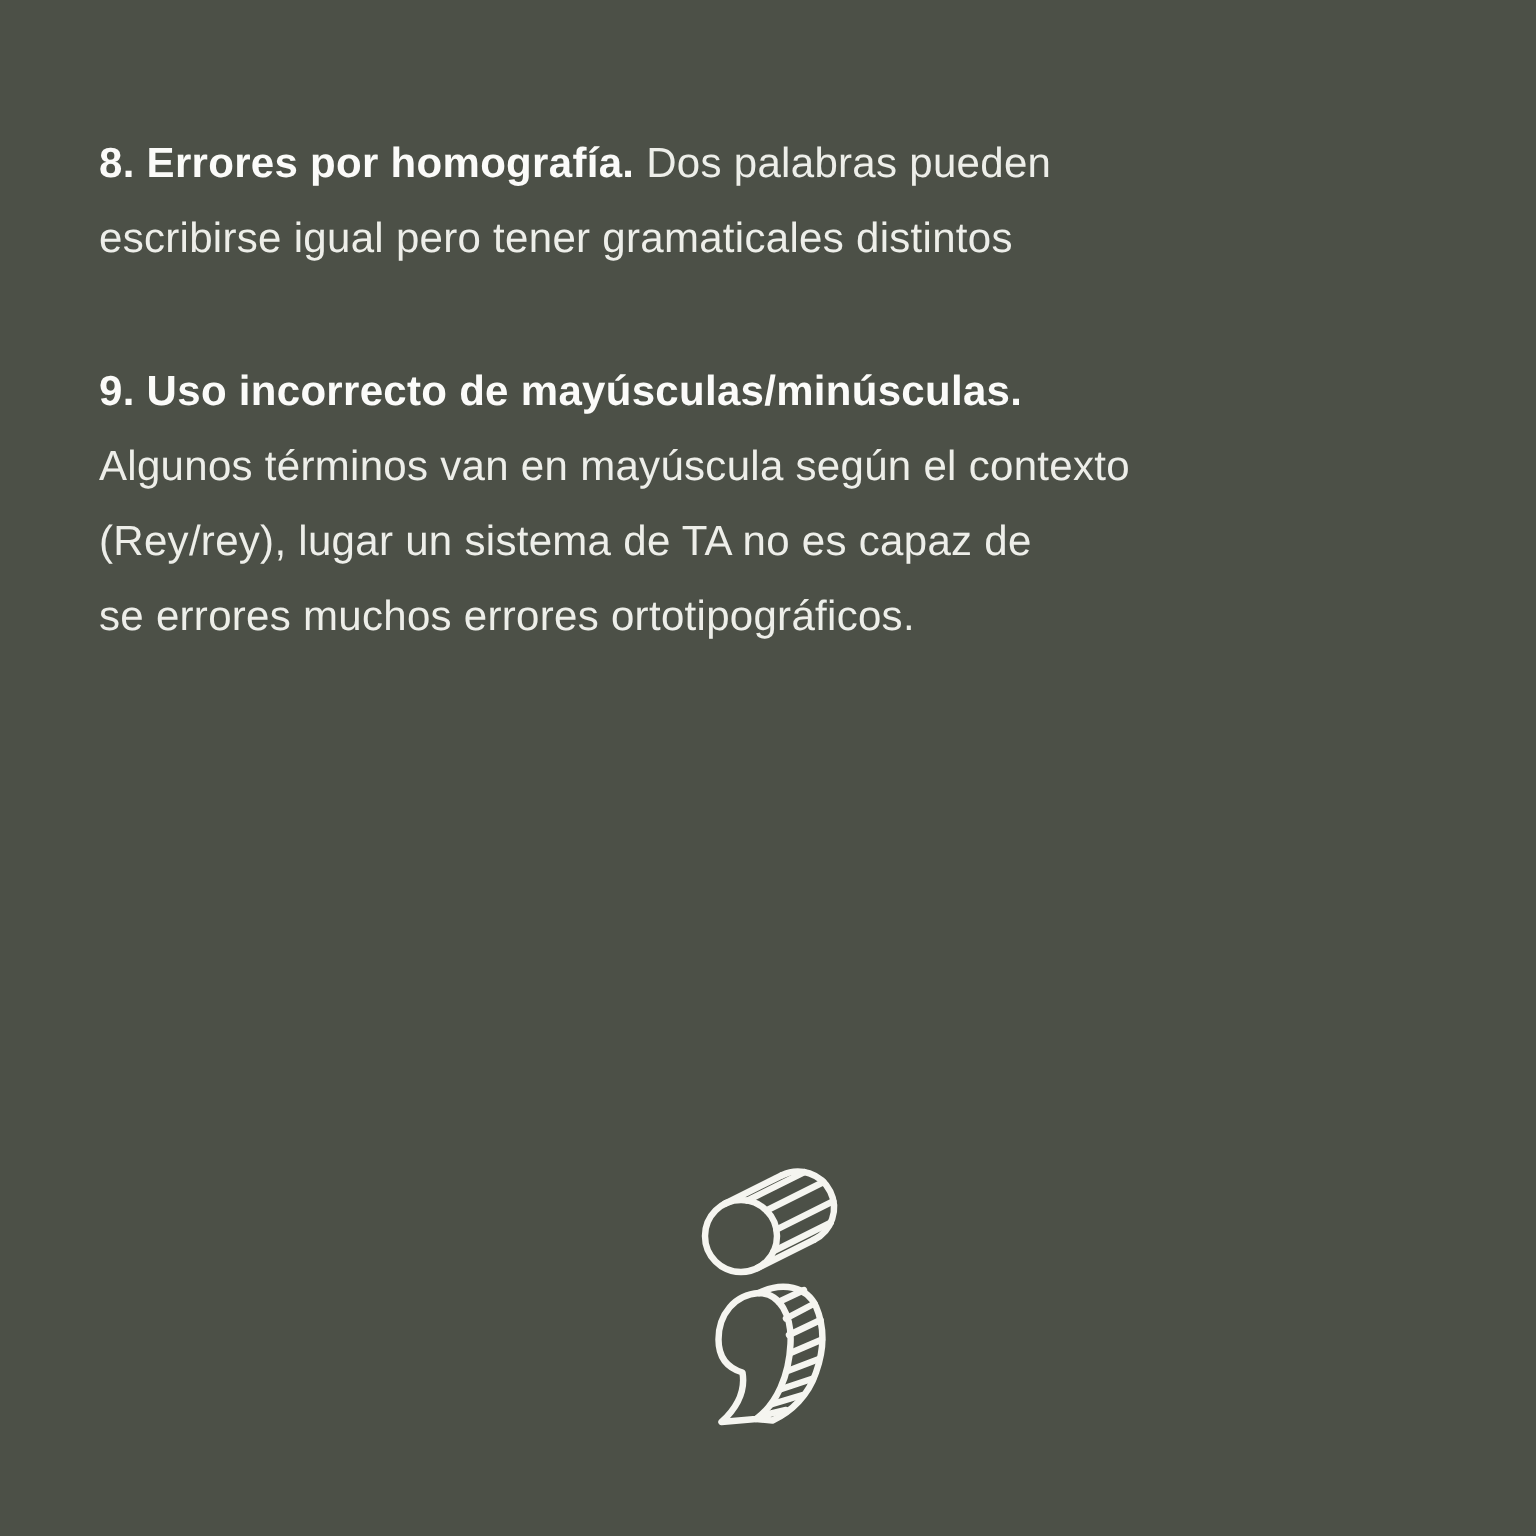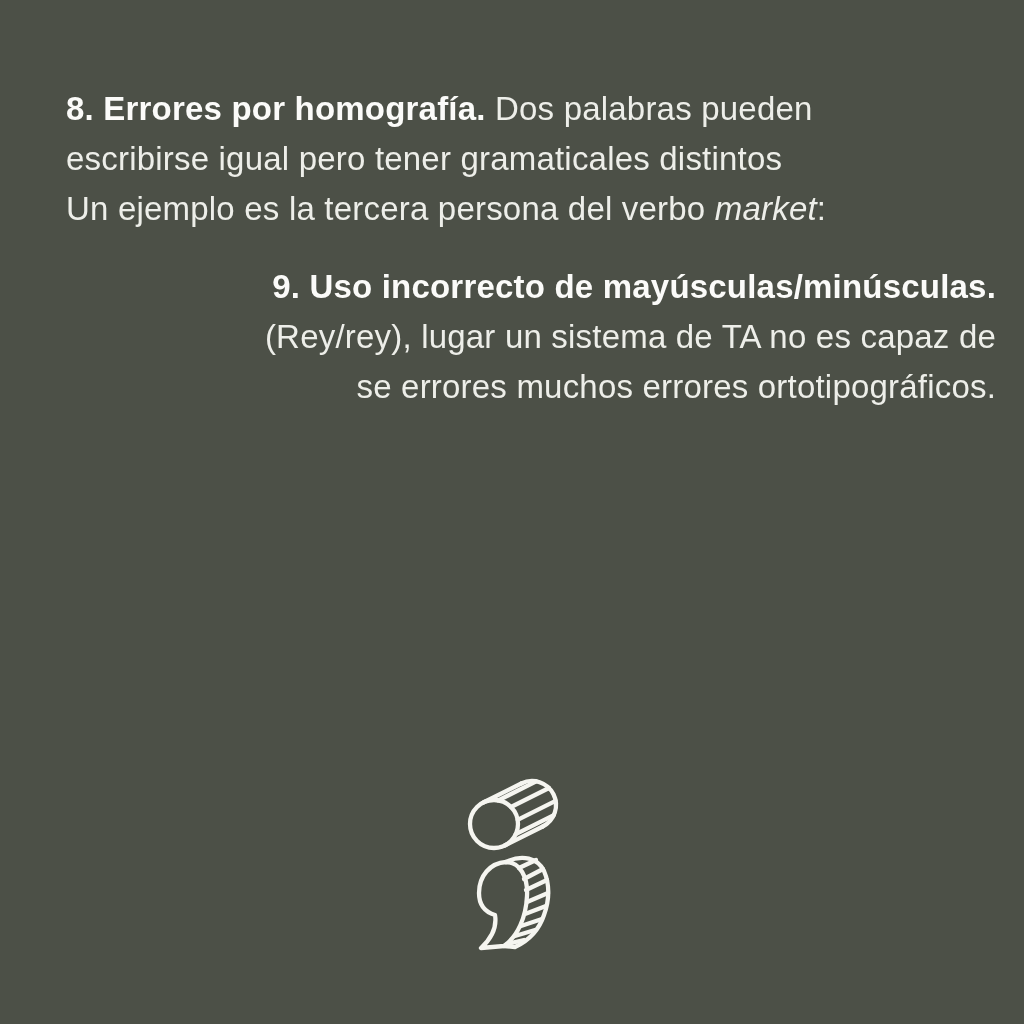--- a/index.html
+++ b/index.html
@@ -12,51 +12,51 @@
     position: relative;
     width: 1024px; height: 1024px;
     background: #4c5047;
   }
   .text-block {
     position: absolute;
     left: 66px; top: 84px;
     width: 930px;
   }
   .para {
-    font-size: 33px;
+    font-size: 28px;
     line-height: 50px;
     letter-spacing: 0.2px;
     color: #edeee9;
   }
-  .para + .para { margin-top: 28px; text-align: right; }
+  .para + .para { margin-top: 52px; }
   .line { white-space: nowrap; }
   .seg-bold { font-weight: 700; color: #fbfbf9; }
   .seg-italic { font-style: italic; }
   .icon-wrap {
     position: absolute;
     left: 464px; top: 776px;
     width: 100px; height: 182px;
   }
   .icon-wrap svg { display: block; }
 </style>
 </head>
 <body>
 
 <div class="canvas" style="background: rgb(76, 80, 71);">
 
   <div class="text-block">
 
     <div class="para" style="color: rgb(237, 238, 233);">
       <div class="line"><span class="seg-bold" style="color: rgb(251, 251, 249);">8. Errores por homografía.</span><span> Dos palabras pueden</span></div>
       <div class="line"><span>escribirse igual pero tener gramaticales distintos</span></div>
-      <div class="line"><span>Un ejemplo es la tercera persona del verbo </span><span class="seg-italic">market</span><span>:</span></div>
     </div>
 
     <div class="para" style="color: rgb(237, 238, 233);">
       <div class="line"><span class="seg-bold" style="color: rgb(251, 251, 249);">9. Uso incorrecto de mayúsculas/minúsculas.</span></div>
+      <div class="line"><span>Algunos términos van en mayúscula según el contexto</span></div>
       <div class="line"><span>(Rey/rey), lugar un sistema de TA no es capaz de</span></div>
       <div class="line"><span>se errores muchos errores ortotipográficos.</span></div>
     </div>
 
   </div>
 
   <div class="icon-wrap">
     <svg width="100" height="182" viewBox="0 0 100 182" fill="none" stroke="#f5f5f0" stroke-width="4.3" stroke-linecap="round" stroke-linejoin="round">
 
       <circle cx="30" cy="48" r="24"></circle>

